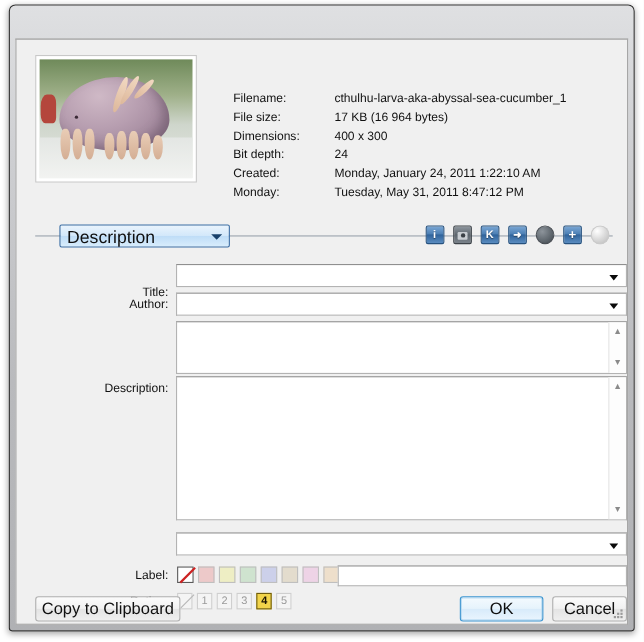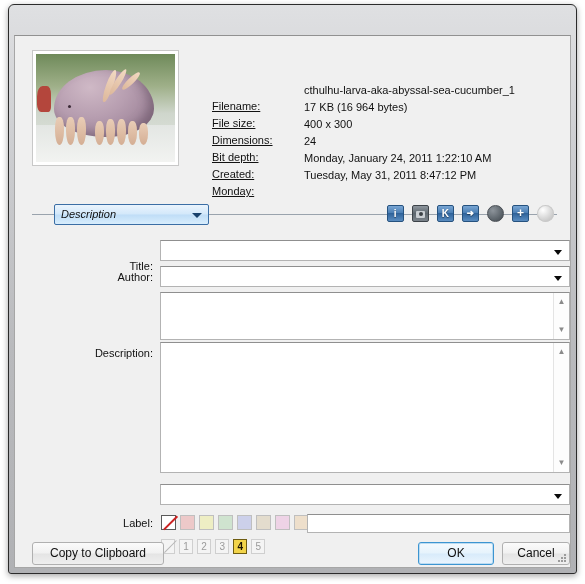--- a/index.html
+++ b/index.html
@@ -136,24 +136,23 @@
     position: absolute; bottom: 0;
     width: 9px; height: 100%;
     background: linear-gradient(180deg, #e9cdb6 0%, #d4ae94 100%);
     border-radius: 40% 40% 50% 50%;
   }
 
   
   .meta { position: absolute; left: 197px; top: 48px; }
   .meta-row { position: relative; height: 17px; }
   .meta-label {
-    position: absolute; left: 0; top: 16px;
+    position: absolute; left: 0; top: 0;
     width: 92px;
     color: #111;
-    text-decoration: underline;
   }
   .meta-value {
     position: absolute; left: 92px; top: 0;
     white-space: nowrap;
     color: #111;
   }
 
   
   .sep-line {
     position: absolute; left: 17px; top: 178px;
@@ -164,21 +163,21 @@
     position: absolute; left: 39px; top: 168px;
     width: 155px; height: 21px;
     border: 1px solid #3b6ea5;
     border-radius: 2px;
     background: linear-gradient(180deg, #eaf4fd 0%, #d3e8fa 48%, #bfddf7 52%, #d8edfc 100%);
     box-sizing: border-box;
     cursor: pointer;
   }
   .sectionsel-text {
     position: absolute; left: 6px; top: 3px;
-    font-size: 11px; color: #0f0f0f; font-style: italic;
+    font-size: 16px; color: #0f0f0f;
   }
   .sectionsel-arrow {
     position: absolute; right: 6px; top: 8px;
     width: 0; height: 0;
     border-left: 5px solid transparent;
     border-right: 5px solid transparent;
     border-top: 5px solid #17406b;
   }
 
   
@@ -323,21 +322,21 @@
   }
 
   
   .btn {
     position: absolute;
     height: 23px;
     border: 1px solid #b0b0b0;
     border-radius: 3px;
     background: linear-gradient(180deg, #fbfbfb 0%, #f1f1f1 48%, #e4e4e4 52%, #efefef 100%);
     box-sizing: border-box;
-    font-size: 12px;
+    font-size: 15px;
     color: #101010;
     text-align: center;
     line-height: 21px;
     cursor: pointer;
   }
   .btn.default {
     border: 1px solid #3c95d1;
     box-shadow: 0 0 0 1px #bcdcf2 inset;
     background: linear-gradient(180deg, #f4fafe 0%, #e6f3fc 48%, #d8ebfa 52%, #eaf5fe 100%);
   }

